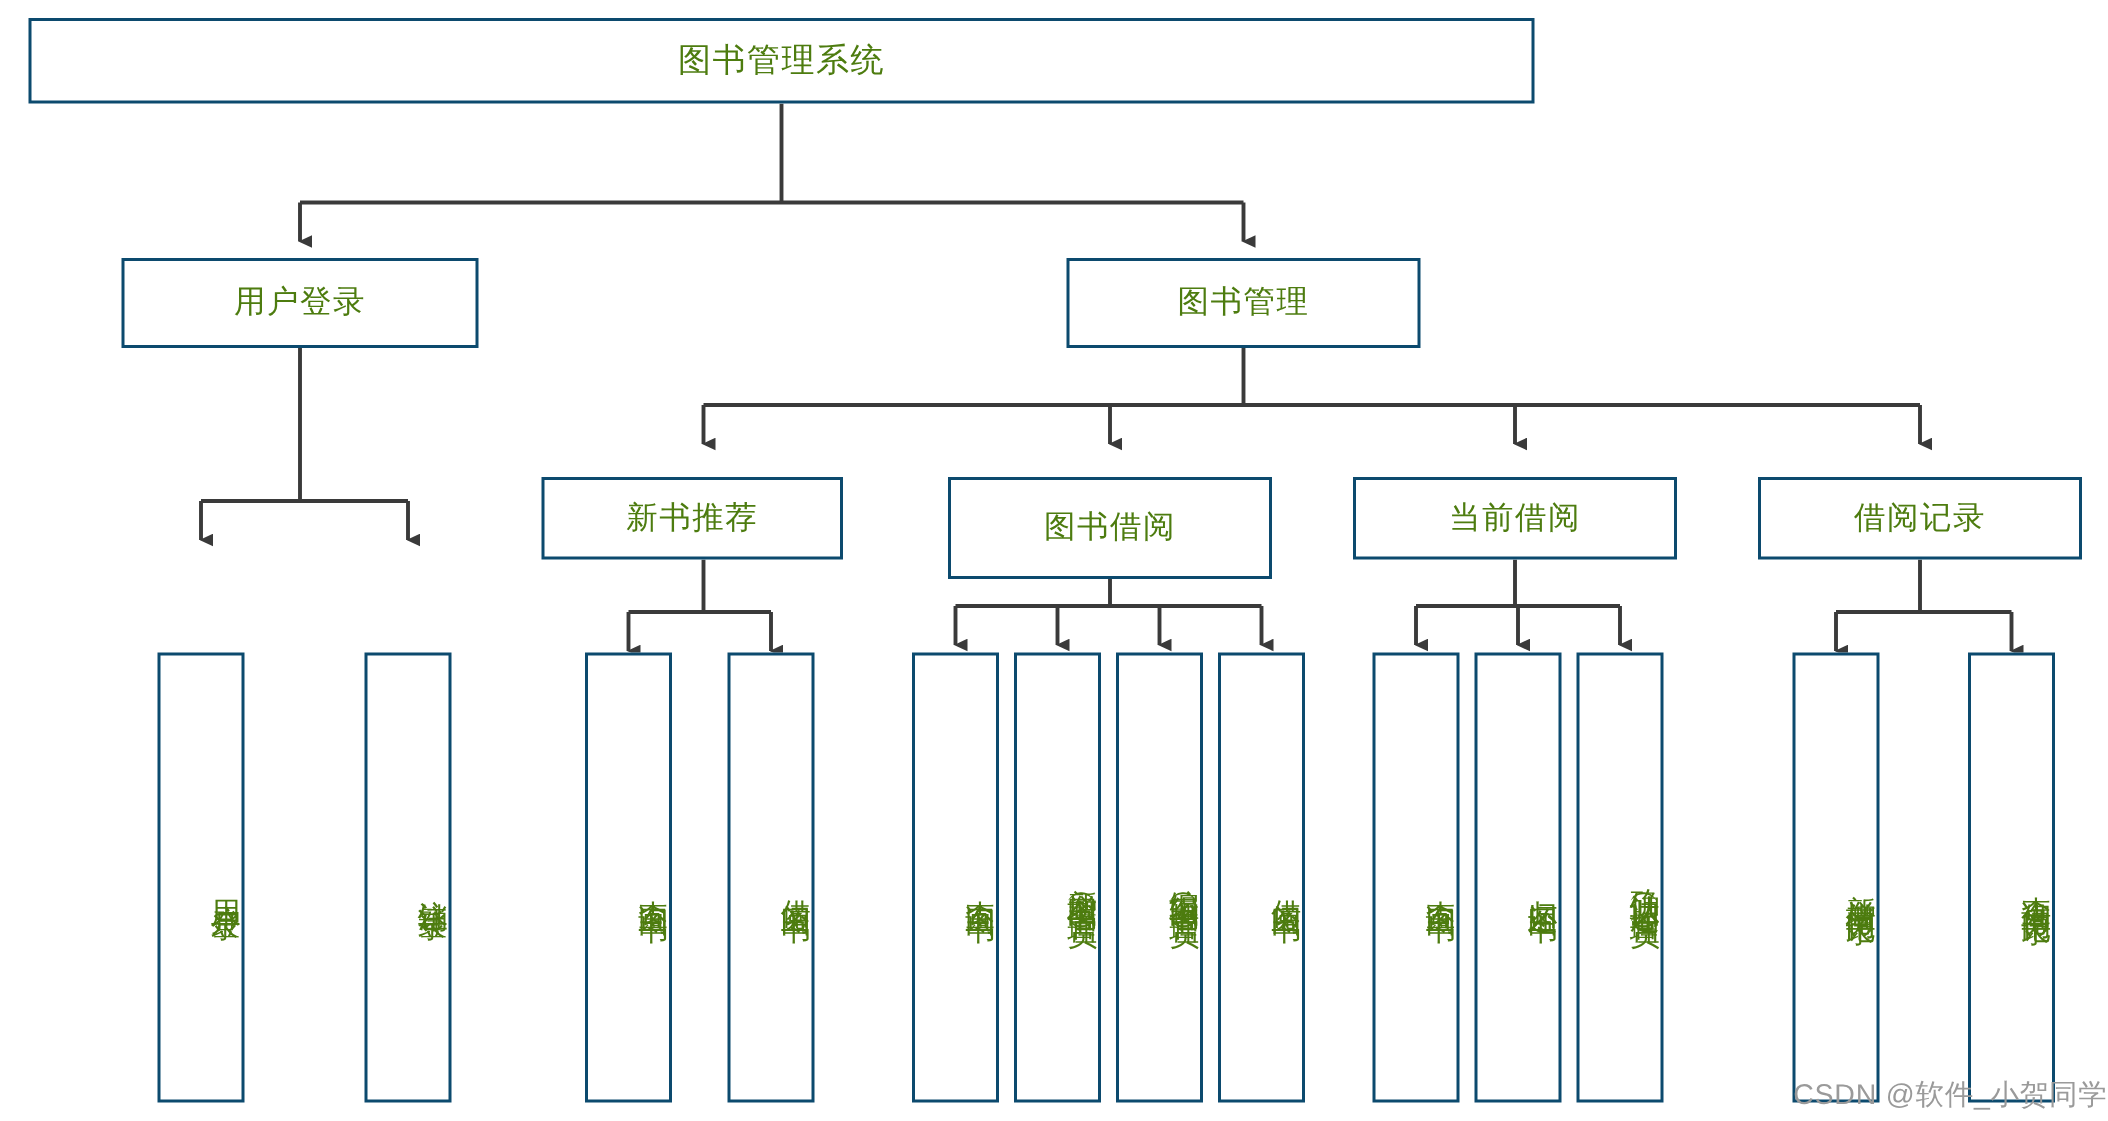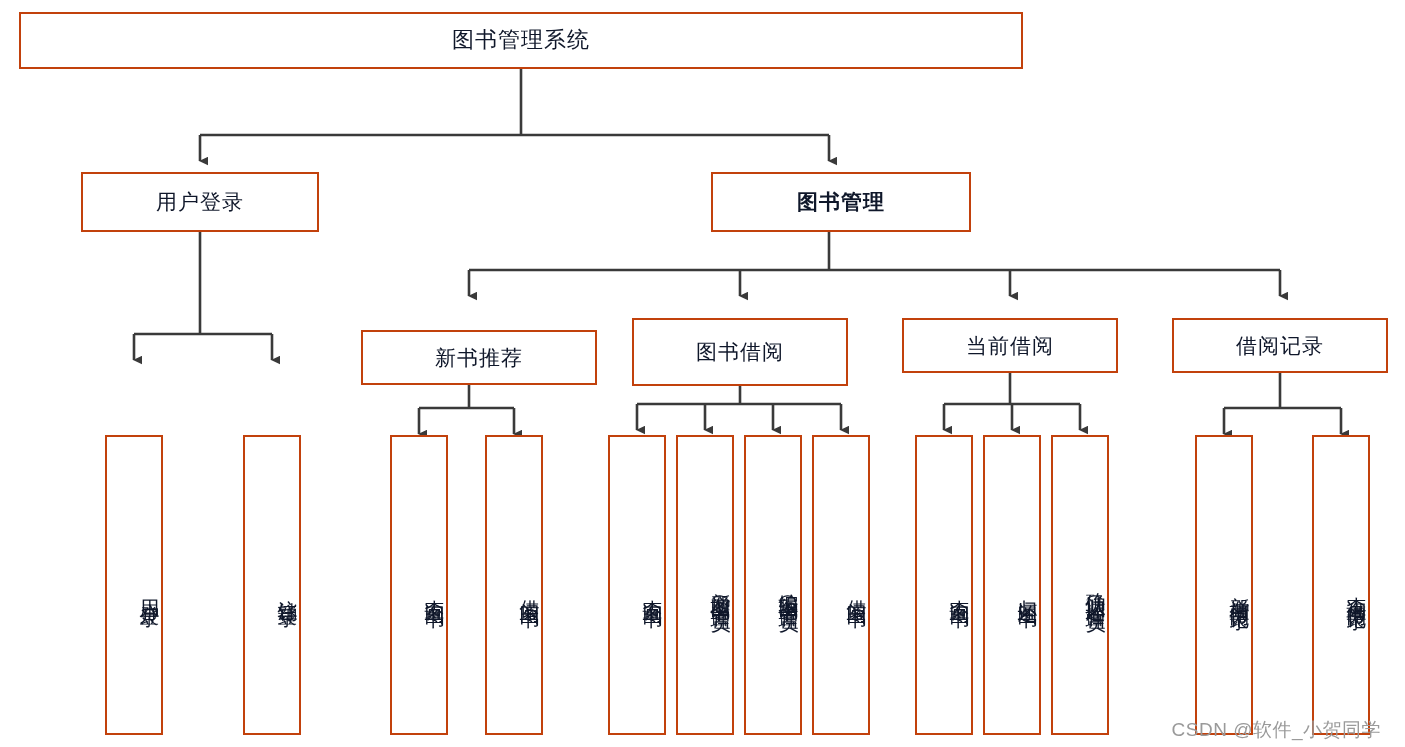--- a/index.html
+++ b/index.html
@@ -21,26 +21,26 @@
   #svg-layer {
     position: absolute;
     left: 0;
     top: 0;
     width: 1405px;
     height: 747px;
   }
   .node {
     position: absolute;
     box-sizing: border-box;
-    border: 2px solid #c2410c;
+    border: 2px solid #0c4a6e;
     background: #ffffff;
     display: flex;
     align-items: center;
     justify-content: center;
-    color: #0f172a;
+    color: #4d7c0f;
     z-index: 2;
   }
   .node.horiz {
     font-size: 21px;
     letter-spacing: 1px;
     line-height: 1.2;
   }
   .node.title-node {
     font-size: 22px;
   }
@@ -56,21 +56,21 @@
   }
   .node .label {
     white-space: pre-line;
   }
   .node.vert .label {
     writing-mode: vertical-rl;
     text-orientation: upright;
   }
   #watermark {
     position: absolute;
-    right: 24px;
+    right: 0;
     bottom: 4px;
     font-size: 19px;
     color: #9a9a9a;
     z-index: 5;
     white-space: nowrap;
     letter-spacing: 0.5px;
   }
 </style>
 </head>
 <body>
@@ -120,25 +120,25 @@
       </g>
   </svg>
 
   <div class="node horiz title-node" id="node-root" style="left: 19px; top: 12px; width: 1004px; height: 57px;">
     <span class="label">图书管理系统</span>
   </div>
 
   <div class="node horiz" id="node-l2-0" style="left: 81px; top: 172px; width: 238px; height: 60px;">
     <span class="label">用户登录</span>
   </div>
-  <div class="node horiz" id="node-l2-1" style="left: 711px; top: 172px; width: 260px; height: 60px; font-weight: bold;">
+  <div class="node horiz" id="node-l2-1" style="left: 711px; top: 172px; width: 236px; height: 60px;">
     <span class="label">图书管理</span>
   </div>
 
-  <div class="node horiz" id="node-l3-0" style="left: 361px; top: 330px; width: 236px; height: 55px;">
+  <div class="node horiz" id="node-l3-0" style="left: 361px; top: 318px; width: 201px; height: 55px;">
     <span class="label">新书推荐</span>
   </div>
   <div class="node horiz" id="node-l3-1" style="left: 632px; top: 318px; width: 216px; height: 68px;">
     <span class="label">图书借阅</span>
   </div>
   <div class="node horiz" id="node-l3-3" style="left: 1172px; top: 318px; width: 216px; height: 55px;">
     <span class="label">借阅记录</span>
   </div>
   <div class="node horiz" id="node-l3-2" style="left: 902px; top: 318px; width: 216px; height: 55px;">
     <span class="label">当前借阅</span>

